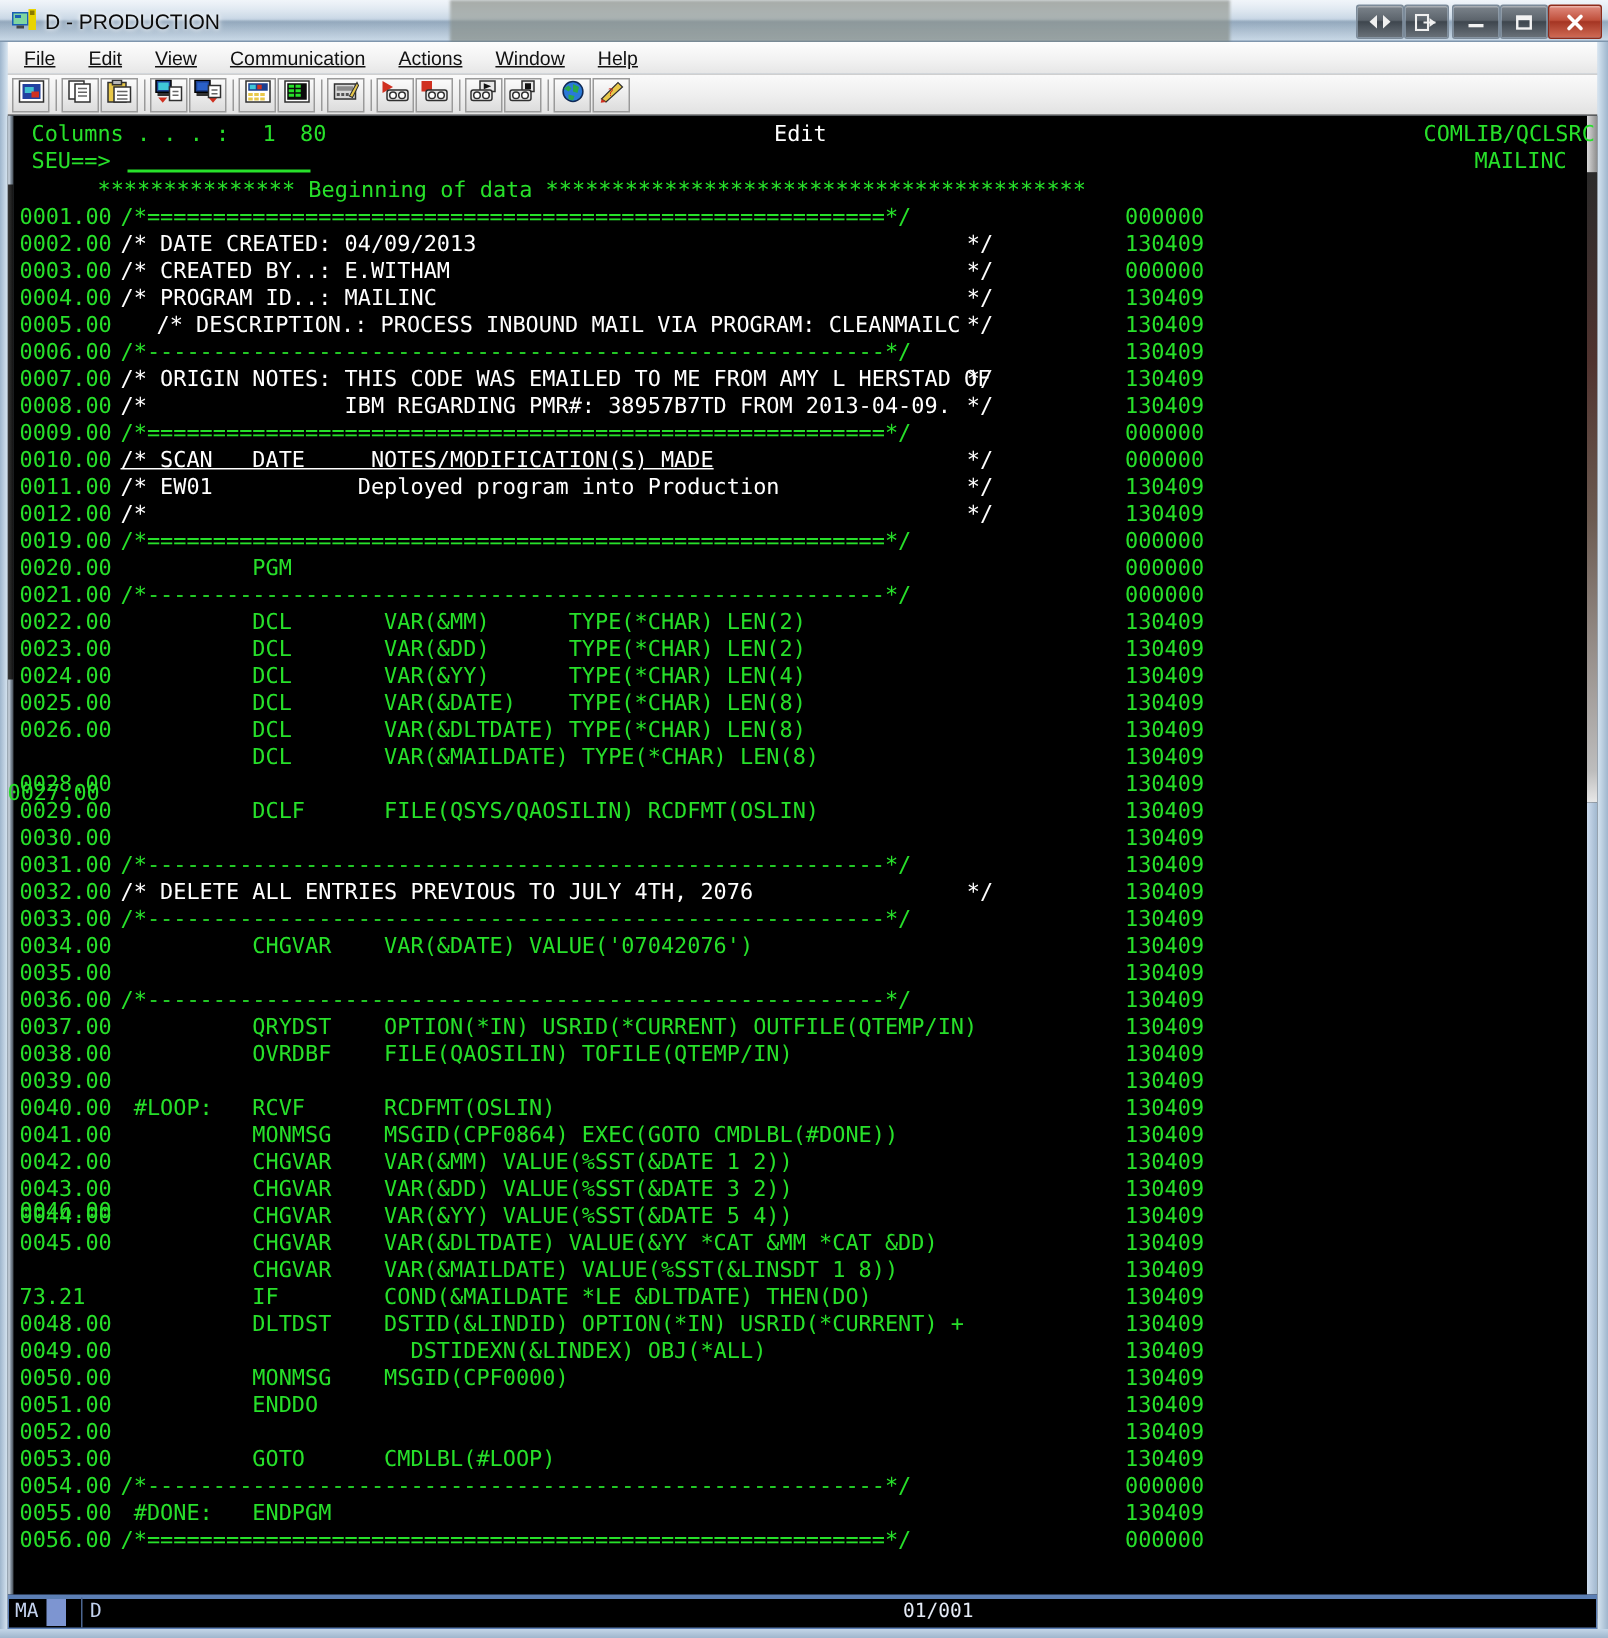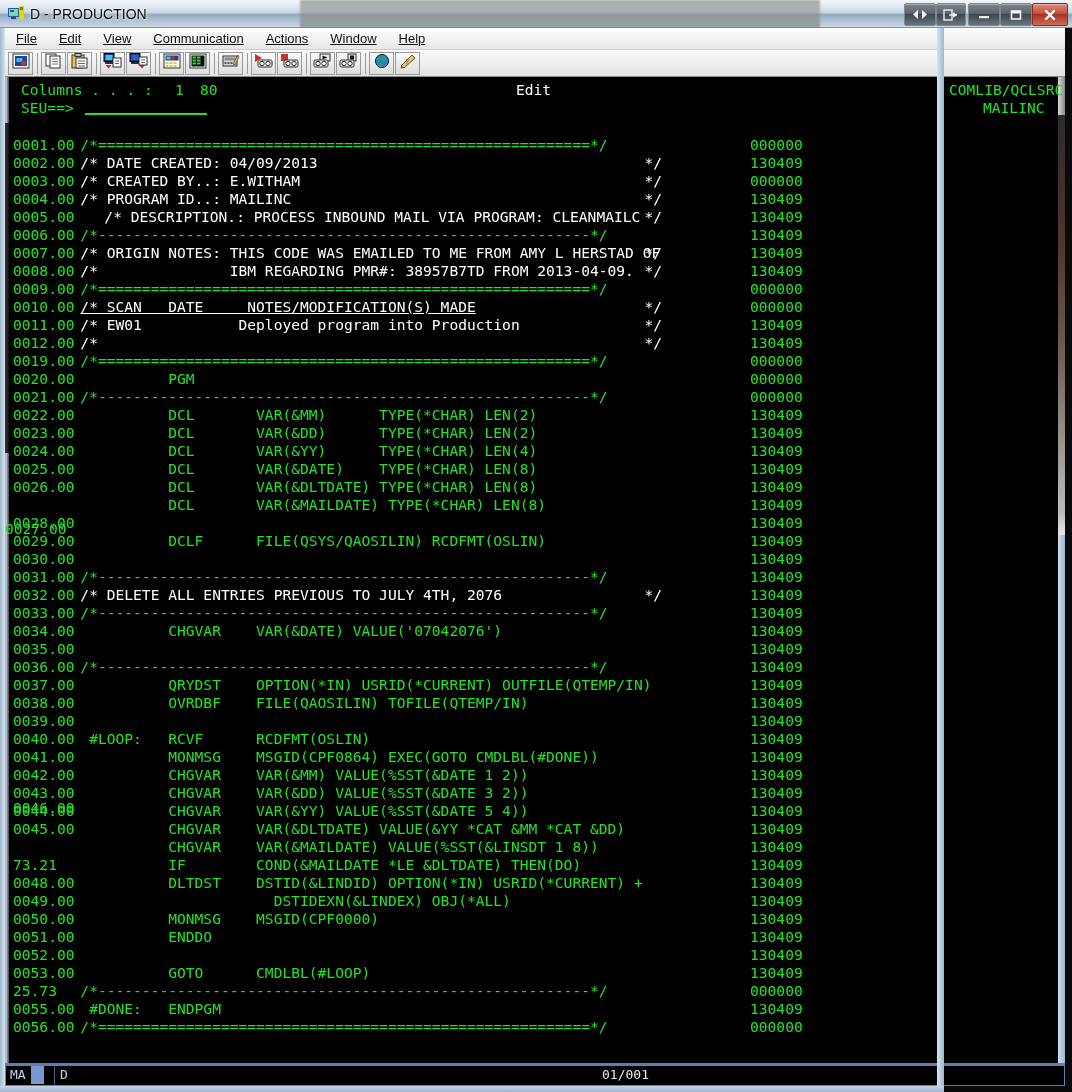--- a/index.html
+++ b/index.html
@@ -5,21 +5,21 @@
 <style>
   html,body{margin:0;padding:0;background:#0a0a0a;}
   body{
     width:1072px;height:1092px;overflow:hidden;
     font-family:"Liberation Sans", sans-serif;
     -webkit-font-smoothing:none;
   }
 
   
   #window{
-    position:absolute;left:0;top:0;width:944px;height:1092px;
+    position:absolute;left:0;top:0;width:1072px;height:1092px;
     background:linear-gradient(180deg,#c8d8e8 0%, #a8bed4 40%, #8ea8c2 100%);
     box-sizing:border-box;
   }
   #frame-left{position:absolute;left:0;top:28px;width:5px;bottom:0;
     background:linear-gradient(90deg,#9fb6cd,#d6e4f0);}
   #frame-right{position:absolute;right:0;top:28px;width:7px;bottom:0;
     background:linear-gradient(270deg,#9fb6cd,#d6e4f0);}
   #frame-bottom{position:absolute;left:0;right:0;bottom:0;height:6px;
     background:linear-gradient(180deg,#c3d6e8,#9fb6cd);}
 
@@ -457,20 +457,21 @@
     <div class="trow g" style="top:4px;left:170px;">1</div>
     <div class="trow g" style="top:4px;left:195px;">80</div>
     <div class="trow w" style="top:4px;left:511px;">Edit</div>
     <div class="trow g" style="top:4px;left:944px;">COMLIB/QCLSRC</div>
 
     <div class="trow g" style="top:22px;left:16px;">SEU==&gt;</div>
     <div class="trow g" style="top:22px;left:80px;width:122px;"></div>
     <div class="cursor-u" style="top:36px;left:80px;width:122px;"></div>
     <div class="trow g" style="top:22px;left:978px;">MAILINC</div>
 
+    <div class="trow g" style="top:41px;left:60px;">*************** Beginning of data *****************************************</div>
 
     <div id="source-lines">
         <div class="trow g" style="top: 59px; left: 8px;">0001.00</div>
         <div class="trow g" style="top: 59px; left: 75.36px;">/*========================================================*/</div>
         <div class="trow g" style="top: 59px; left: 745px;">000000</div>
         <div class="trow g" style="top: 77px; left: 8px;">0002.00</div>
         <div class="trow w" style="top: 77px; left: 75.36px;">/* DATE CREATED: 04/09/2013</div>
         <div class="trow w" style="top: 77px; left: 639.5px;">*/</div>
         <div class="trow g" style="top: 77px; left: 745px;">130409</div>
         <div class="trow g" style="top: 95px; left: 8px;">0003.00</div>
@@ -605,21 +606,21 @@
         <div class="trow g" style="top: 833px; left: 75.36px;">          MONMSG    MSGID(CPF0000)</div>
         <div class="trow g" style="top: 833px; left: 745px;">130409</div>
         <div class="trow g" style="top: 851px; left: 8px;">0051.00</div>
         <div class="trow g" style="top: 851px; left: 75.36px;">          ENDDO</div>
         <div class="trow g" style="top: 851px; left: 745px;">130409</div>
         <div class="trow g" style="top: 869px; left: 8px;">0052.00</div>
         <div class="trow g" style="top: 869px; left: 745px;">130409</div>
         <div class="trow g" style="top: 887px; left: 8px;">0053.00</div>
         <div class="trow g" style="top: 887px; left: 75.36px;">          GOTO      CMDLBL(#LOOP)</div>
         <div class="trow g" style="top: 887px; left: 745px;">130409</div>
-        <div class="trow g" style="top: 905px; left: 8px;">25.73</div>
+        <div class="trow g" style="top: 905px; left: 8px;">0054.00</div>
         <div class="trow g" style="top: 905px; left: 75.36px;">/*--------------------------------------------------------*/</div>
         <div class="trow g" style="top: 905px; left: 745px;">000000</div>
         <div class="trow g" style="top: 923px; left: 8px;">0055.00</div>
         <div class="trow g" style="top: 923px; left: 75.36px;"> #DONE:   ENDPGM</div>
         <div class="trow g" style="top: 923px; left: 745px;">130409</div>
         <div class="trow g" style="top: 941px; left: 8px;">0056.00</div>
         <div class="trow g" style="top: 941px; left: 75.36px;">/*========================================================*/</div>
         <div class="trow g" style="top: 941px; left: 745px;">000000</div>
       </div>
 

